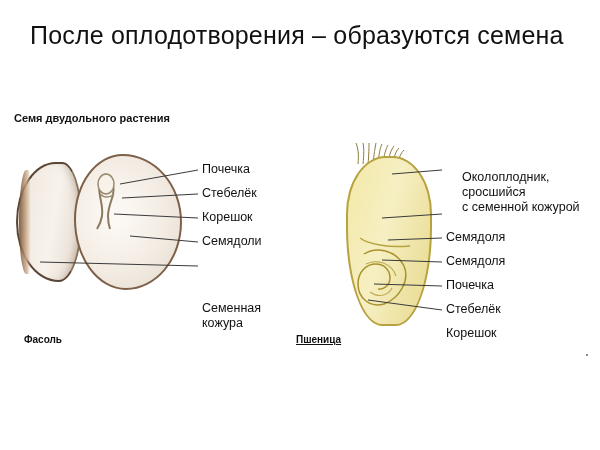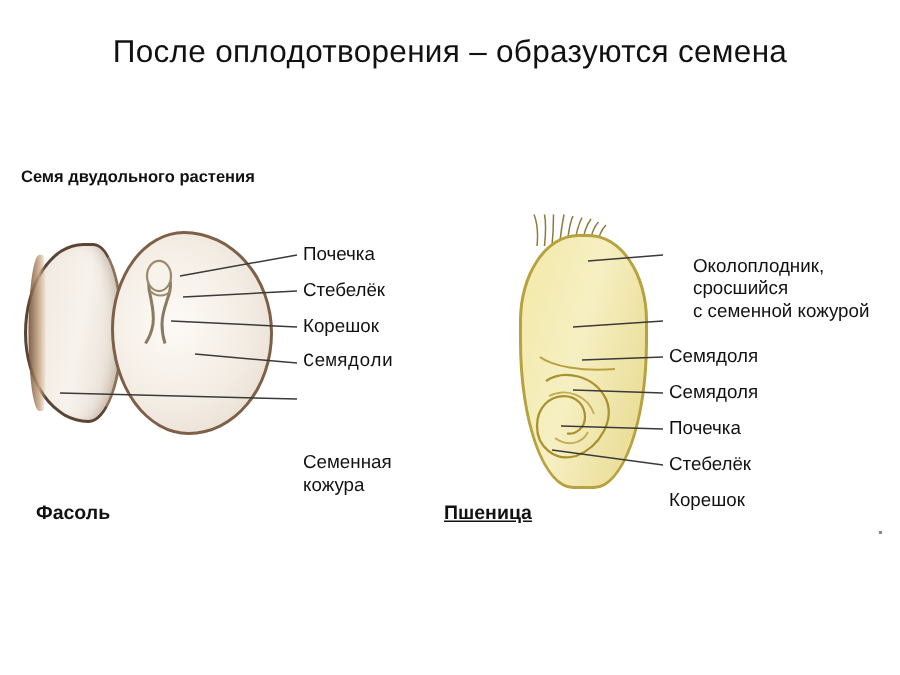--- a/index.html
+++ b/index.html
@@ -17,22 +17,22 @@
   .slide {
     position: relative;
     width: 600px;
     height: 450px;
   }
   .title {
     position: absolute;
     top: 18px;
     left: 30px;
     width: 540px;
-    text-align: center;
-    font-size: 21px;
+    text-align: left;
+    font-size: 25px;
     line-height: 34px;
     font-weight: 400;
     color: #111111;
     letter-spacing: 0.2px;
   }
 
   
   .panel {
     position: absolute;
   }
@@ -45,21 +45,21 @@
     font-size: 11px;
     font-weight: bold;
     color: #111;
     white-space: nowrap;
   }
   .panel-left .panel-heading  { left: 4px; }
   .panel-right .panel-heading { left: 10px; }
 
   .panel-caption {
     position: absolute;
-    font-size: 13px;
+    font-size: 10px;
     font-weight: bold;
     color: #111;
   }
   .caption-left  { left: 14px; top: 222px; }
   .caption-right { left: 0px;  top: 222px; text-decoration: underline; }
 
   
   .bean-stage {
     position: absolute;
     left: 6px;
@@ -193,21 +193,21 @@
         <line x1="188" y1="106" x2="104" y2="102"></line>
         <line x1="188" y1="130" x2="120" y2="124"></line>
         <line x1="188" y1="154" x2="30" y2="150"></line>
       </g>
     </svg>
 
     <div class="labels labels-left">
       <div class="label-item" style="left:0; top:0;">Почечка</div>
       <div class="label-item" style="left:0; top:24px;">Стебелёк</div>
       <div class="label-item" style="left:0; top:48px;">Корешок</div>
-      <div class="label-item" style="left:0; top:72px;font-family:Liberation Mono, monospace;">Семядоли</div>
+      <div class="label-item" style="left:0; top:72px;">Семядоли</div>
       <div class="label-item" style="left:0; top:96px;margin-top:43px;">Семенная
 кожура</div>
     </div>
 
     <div class="panel-caption caption-left">Фасоль</div>
   </div>
 
   <div class="panel panel-right">
 
 

